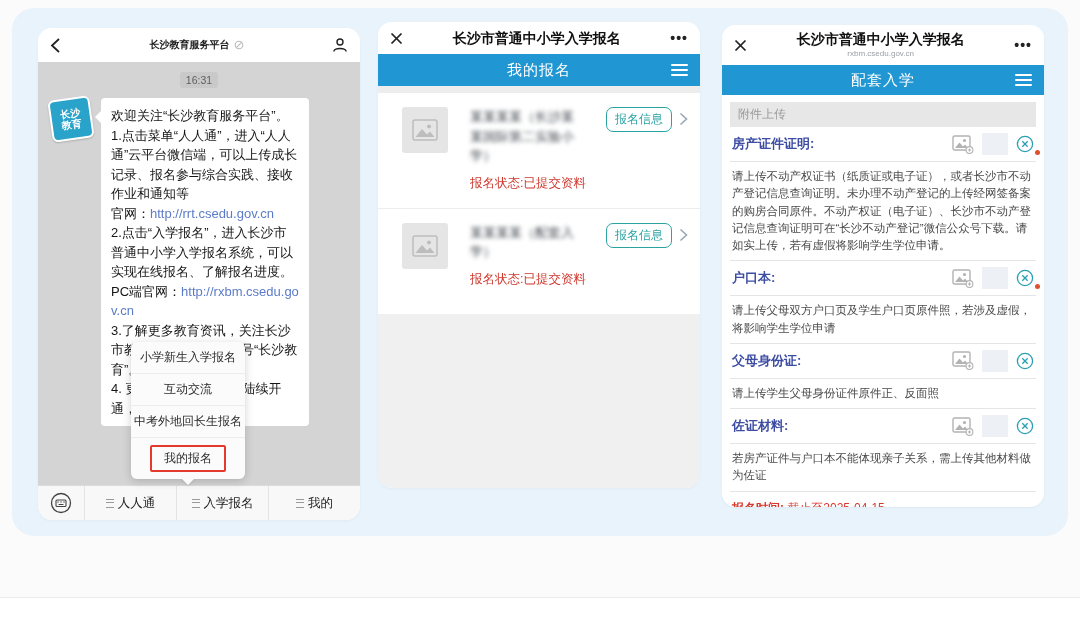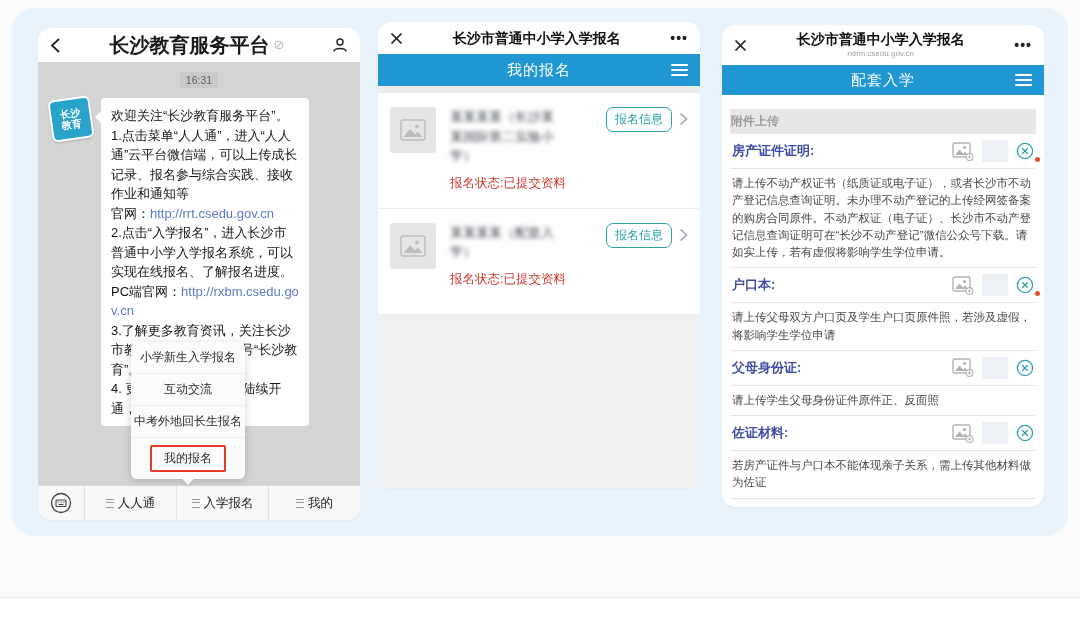--- a/index.html
+++ b/index.html
@@ -11,21 +11,21 @@
   }
   .bottom-strip{position:absolute;left:0;right:0;top:597px;height:23px;background:#ffffff;border-top:1px solid #ececec;}
   .stage{position:absolute;left:12px;top:8px;width:1056px;height:528px;background:#e8f3fb;border-radius:22px;}
   .phone{position:absolute;background:#fff;border-radius:14px;overflow:hidden;display:flex;flex-direction:column;box-shadow:0 1px 2px rgba(120,150,180,.08);}
   .p1{left:26px;top:20px;width:322px;height:492px;}
   .p2{left:366px;top:14px;width:322px;height:466px;}
   .p3{left:710px;top:17px;width:322px;height:482px;}
 
   
   .wx-header{flex:0 0 34px;display:flex;align-items:center;padding:0 12px;background:#fff;}
-  .wx-title{flex:1;display:flex;justify-content:center;align-items:center;gap:4px;font-size:20px;font-weight:bold;color:#1a1a1a;}
+  .wx-title{flex:1;display:flex;justify-content:center;align-items:center;gap:4px;font-size:10px;font-weight:bold;color:#1a1a1a;}
   .chat{flex:1;background:#d4d4d4;position:relative;padding:8px 12px;box-sizing:border-box;}
   .time-pill{margin:2px auto 10px;width:max-content;background:#c9c9c9;color:#5e5e5e;font-size:10.5px;padding:2px 6px;border-radius:3px;}
   .msg-row{display:flex;gap:9px;align-items:flex-start;}
   .avatar{width:38px;height:38px;background:#29a3c9;border-radius:6px;border:2px solid #fff;transform:rotate(-8deg);color:#fff;font-size:10px;font-weight:bold;display:flex;flex-direction:column;align-items:center;justify-content:center;line-height:1.15;flex:0 0 auto;box-shadow:0 1px 2px rgba(0,0,0,.2);}
   .bubble{position:relative;background:#fff;border-radius:4px;padding:8px 10px;font-size:13px;line-height:1.5;color:#151515;width:208px;white-space:pre-wrap;word-wrap:break-word;box-sizing:border-box;}
   .bubble::before{content:"";position:absolute;left:-6px;top:13px;border-top:6px solid transparent;border-bottom:6px solid transparent;border-right:6px solid #fff;}
   .bubble .link{color:#5b7bc8;word-break:break-all;}
   .popup-menu{position:absolute;left:93px;bottom:6px;width:114px;background:#fbfbfb;border-radius:6px;box-shadow:0 2px 10px rgba(0,0,0,.18);font-size:12px;color:#2c2c2c;z-index:2;}
   .pm-item{text-align:center;padding:7px 2px;}
   .pm-item + .pm-item{border-top:1px solid #ececec;}
@@ -42,35 +42,35 @@
   .web-header.two-line{flex:0 0 40px;}
   .wh-center{flex:1;text-align:center;font-weight:bold;font-size:14px;color:#111;line-height:1.2;}
   .wh-sub{font-weight:normal;font-size:8px;color:#9aa0a6;margin-top:1px;}
   .navbar{flex:0 0 32px;background:#2097d3;color:#fff;display:flex;align-items:center;position:relative;}
   .nav-title{flex:1;text-align:center;font-size:15px;letter-spacing:1px;}
   .nav-burger{position:absolute;right:12px;top:50%;transform:translateY(-50%);display:flex;flex-direction:column;gap:3px;}
   .nav-burger i{display:block;width:17px;height:2px;background:#fff;border-radius:1px;}
 
   
   .strip{flex:0 0 7px;background:#ededed;}
-  .report-item{display:flex;padding:14px 12px 0;gap:14px;}
+  .report-item{display:flex;padding:14px 12px 0;gap:22px;margin-left:12px;}
   .thumb{width:46px;height:46px;background:#e5e5e5;border-radius:3px;display:flex;align-items:center;justify-content:center;flex:0 0 auto;}
   .r-mid{flex:1;min-width:0;}
   .r-top{display:flex;align-items:flex-start;gap:6px;}
   .r-name{flex:1;max-width:110px;font-size:13px;color:#3c414a;line-height:1.5;filter:blur(2px);}
   .r-actions{margin-left:auto;display:flex;gap:7px;align-items:flex-start;}
   .r-btn{border:1px solid #2ba3a3;color:#2ba3a3;font-size:12px;padding:3px 8px;border-radius:7px;background:#fff;white-space:nowrap;}
   .r-chev{margin-top:5px;}
   .r-status{margin-top:9px;font-size:12.5px;color:#cf382d;}
   .report-divider{border:none;border-top:1px solid #ededed;margin:16px 0 0;}
   .gray-fill{flex:1;background:#f0f0f0;margin-top:26px;}
 
   
   .p3-content{flex:1;padding:0 8px;display:flex;flex-direction:column;overflow:hidden;box-sizing:border-box;}
-  .section-bar{background:#e7e7e7;color:#9a9a9a;font-size:12px;padding:4px 1px;margin-top:14px;font-weight:bold;}
+  .section-bar{background:#e7e7e7;color:#9a9a9a;font-size:12px;padding:4px 8px;margin-top:7px;}
   .u-row{display:flex;align-items:center;padding:6px 2px;}
   .u-label{flex:1;color:#3e4da3;font-weight:bold;font-size:13px;}
   .u-icons{display:flex;align-items:center;gap:8px;}
   .u-box{width:26px;height:22px;background:#edf0f5;}
   .u-x{position:relative;display:flex;}
   .req-dot{position:absolute;right:-6px;bottom:-2px;width:5px;height:5px;border-radius:50%;background:#e0502e;}
   .divider{border:none;border-top:1px solid #e5e5e5;margin:0;}
   .u-desc{font-size:11.5px;color:#4a4a4a;line-height:1.5;padding:6px 2px;}
   .deadline{color:#d6382e;font-size:12px;padding:8px 2px 6px;}
   .deadline b{font-weight:bold;}

